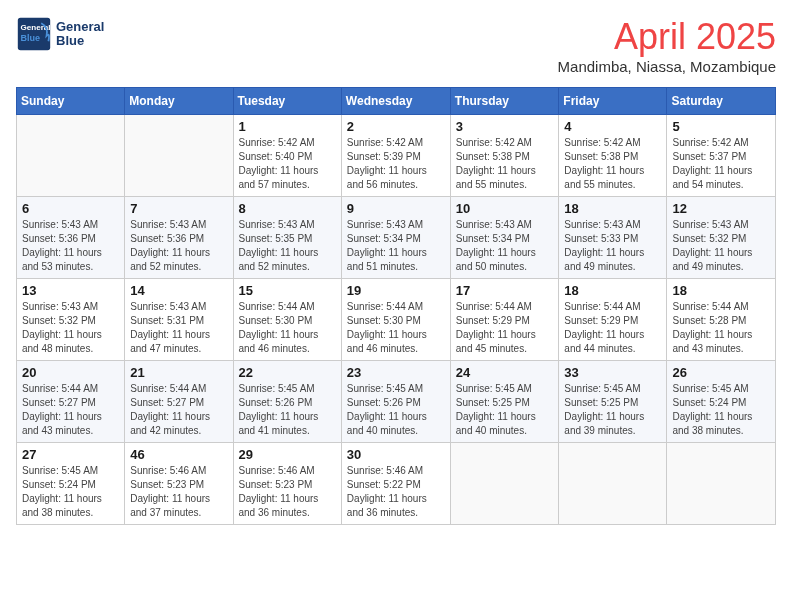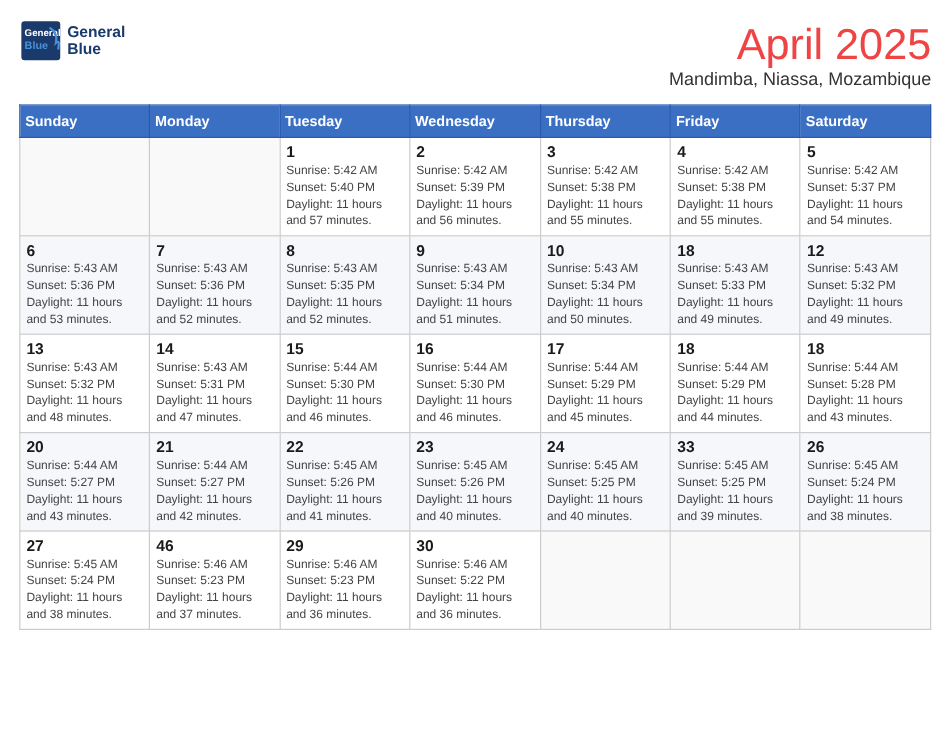--- a/index.html
+++ b/index.html
@@ -213,21 +213,21 @@
 Sunset: 5:31 PM
 Daylight: 11 hours and 47 minutes.</div>
         </td>
         <td>
           <span class="day-number">15</span>
           <div class="day-detail" style="white-space: pre-line;">Sunrise: 5:44 AM
 Sunset: 5:30 PM
 Daylight: 11 hours and 46 minutes.</div>
         </td>
         <td>
-          <span class="day-number">16</span>
+          <span class="day-number">19</span>
           <div class="day-detail" style="white-space: pre-line;">Sunrise: 5:44 AM
 Sunset: 5:30 PM
 Daylight: 11 hours and 46 minutes.</div>
         </td>
         <td>
           <span class="day-number">17</span>
           <div class="day-detail" style="white-space: pre-line;">Sunrise: 5:44 AM
 Sunset: 5:29 PM
 Daylight: 11 hours and 45 minutes.</div>
         </td>

